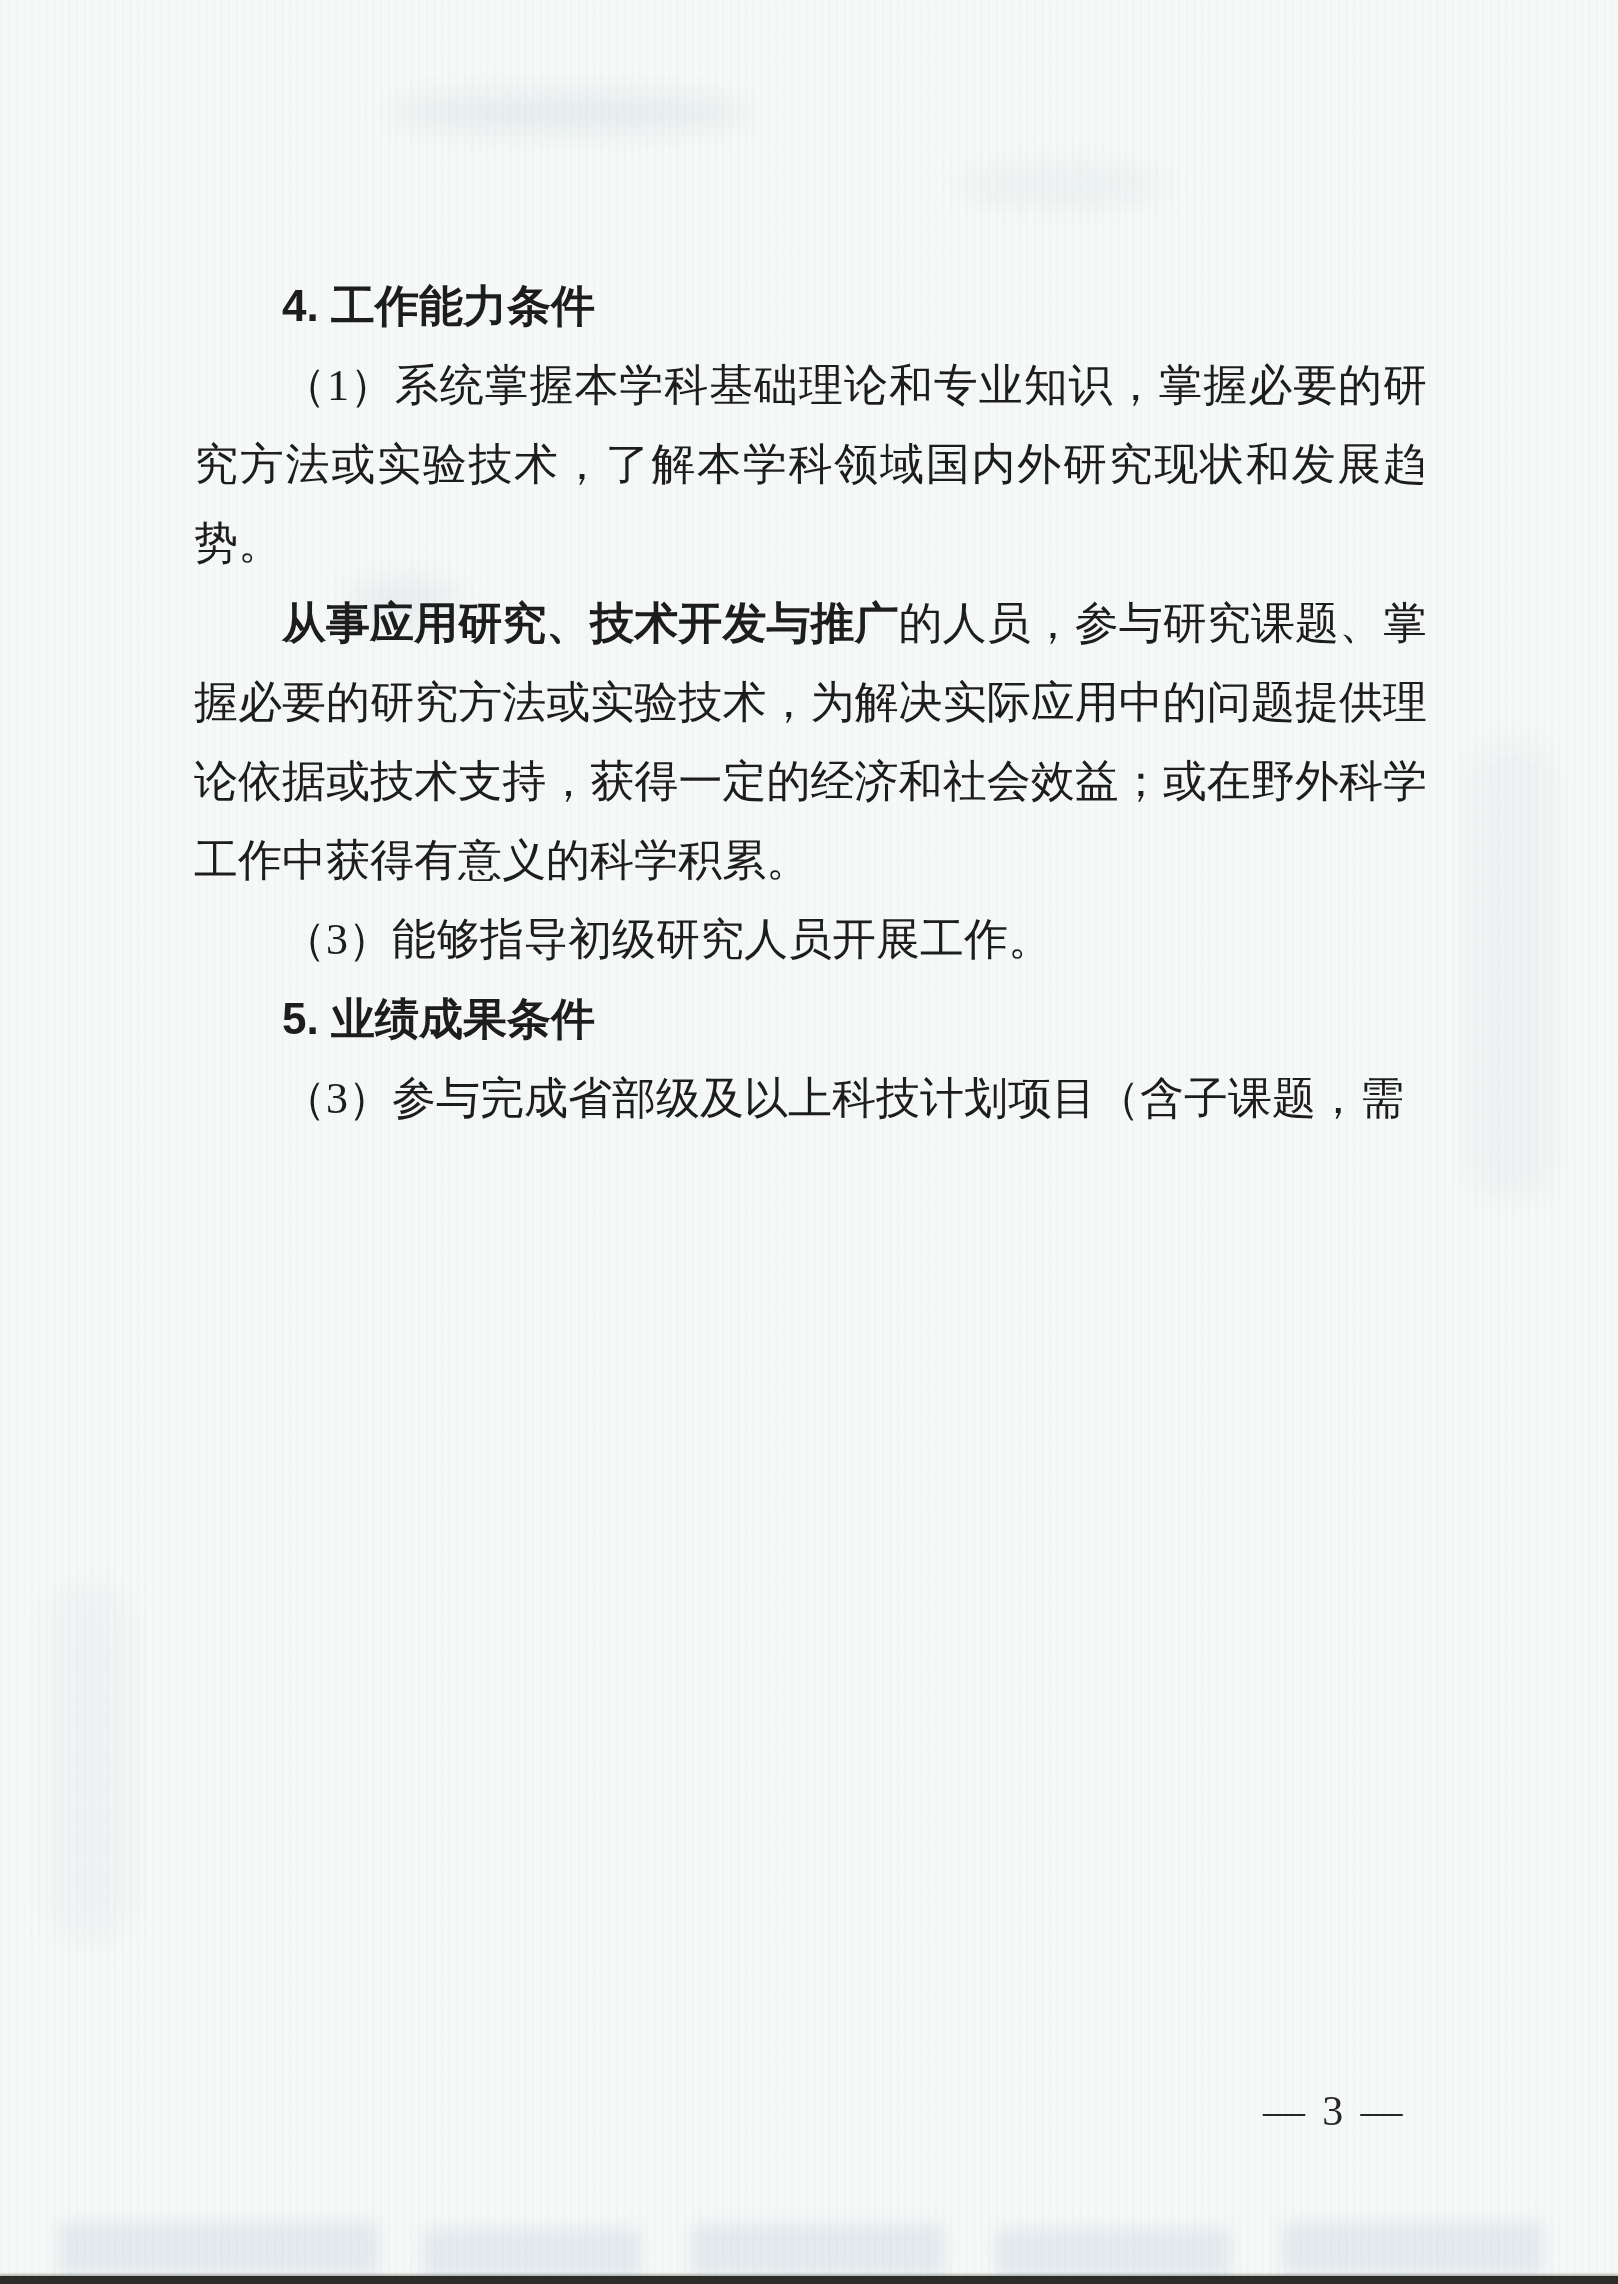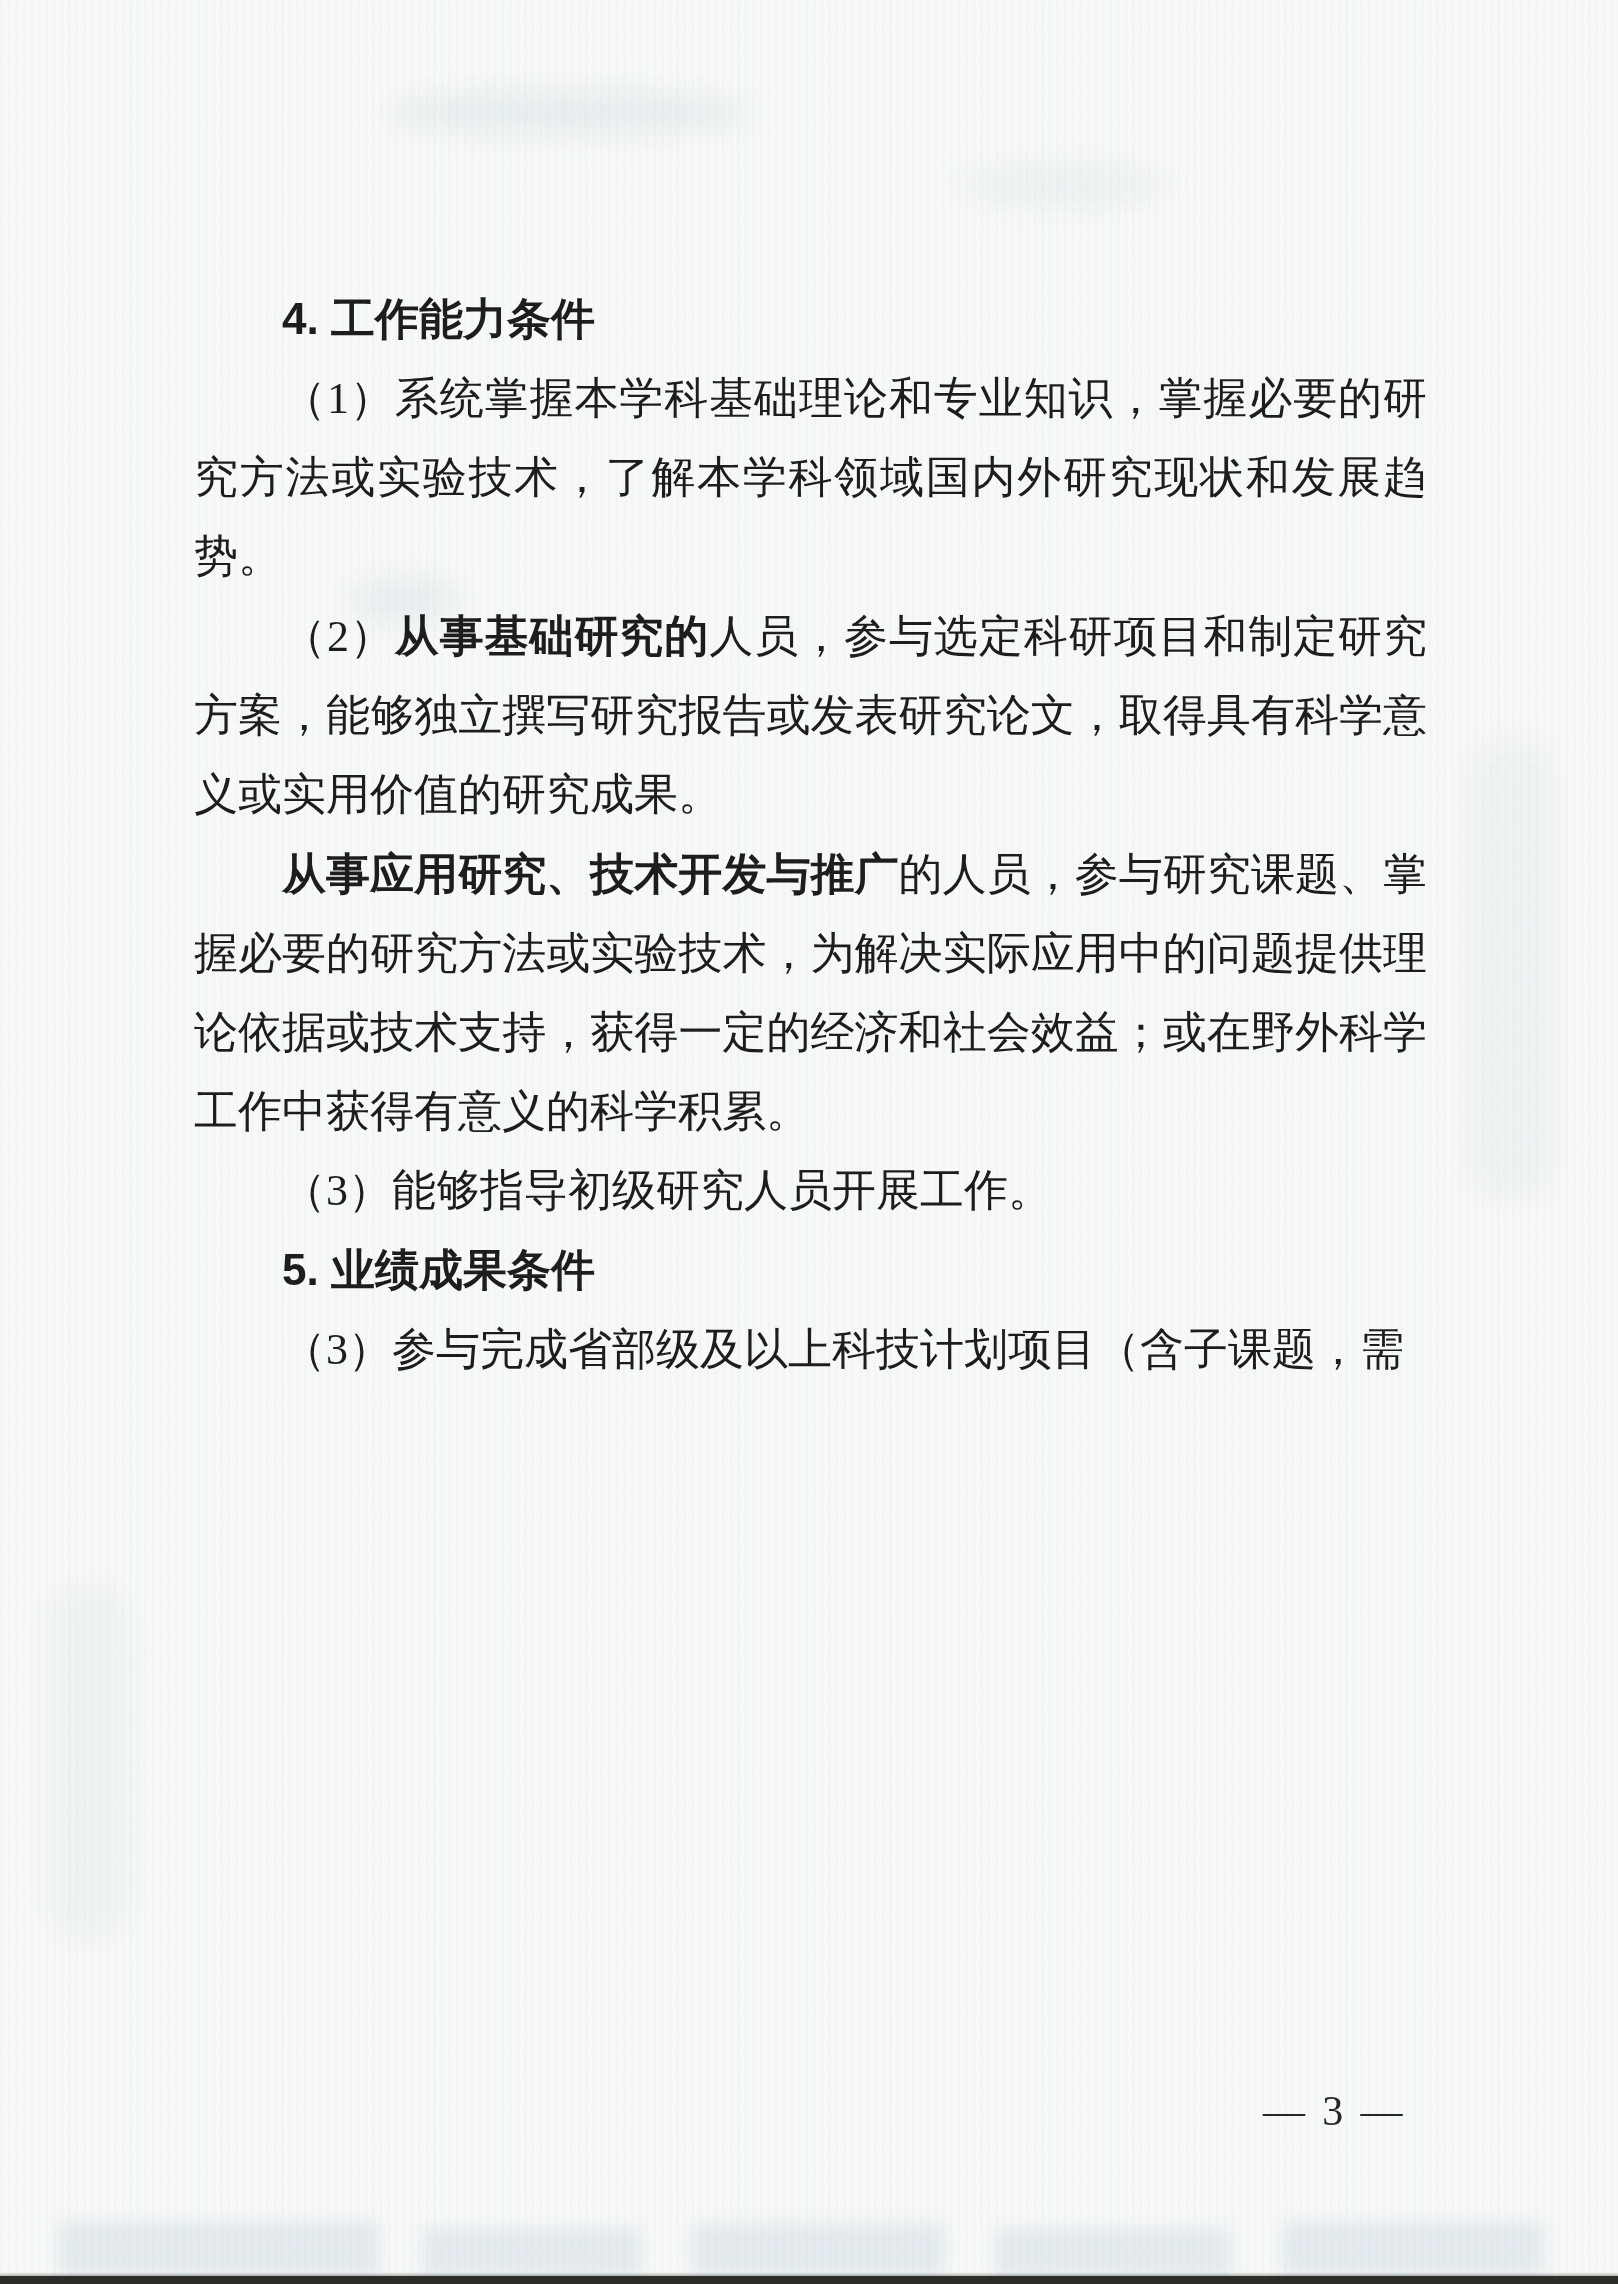--- a/index.html
+++ b/index.html
@@ -25,21 +25,21 @@
   .s4 { left: 1471px; top: 742px; width: 80px; height: 455px; background: rgba(205,216,224,0.20); border-radius: 34px; }
   .s5 { left: 51px; top: 1585px; width: 76px; height: 354px; background: rgba(206,217,225,0.18); border-radius: 34px; }
   .b1 { left: 59px;   top: 2222px; width: 320px; height: 52px; background: rgba(203,214,226,0.45); filter: blur(7.6px); border-radius: 6.7px; }
   .b2 { left: 422px;  top: 2228px; width: 219px; height: 49px; background: rgba(203,214,226,0.42); filter: blur(7.6px); border-radius: 6.7px; }
   .b3 { left: 691px;  top: 2224px; width: 253px; height: 51px; background: rgba(203,214,226,0.45); filter: blur(7.6px); border-radius: 6.7px; }
   .b4 { left: 995px; top: 2228px; width: 236px; height: 49px; background: rgba(203,214,226,0.42); filter: blur(7.6px); border-radius: 6.7px; }
   .b5 { left: 1282px; top: 2222px; width: 261px; height: 52px; background: rgba(203,214,226,0.45); filter: blur(7.6px); border-radius: 6.7px; }
 
   .doc {
     position: absolute;
-    left: 194px; top: 279px;
+    left: 194px; top: 266px;
     width: 1233px;
     font-size: 44px;
     line-height: 79px;
     color: #1d1d1d;
     text-align: justify;
   }
   .doc p, .doc h2 {
     margin: 0;
     padding: 0;
     text-indent: 2em;
@@ -79,21 +79,20 @@
 <div class="smudge s5"></div>
 <div class="smudge b1"></div>
 <div class="smudge b2"></div>
 <div class="smudge b3"></div>
 <div class="smudge b4"></div>
 <div class="smudge b5"></div>
 
 <main class="doc" id="doc" style="color: rgb(29, 29, 29);">
     <h2><span class="seg bold">4. 工作能力条件</span></h2>
     <p><span class="seg">（1）系统掌握本学科基础理论和专业知识，掌握必要的研究方法或实验技术，了解本学科领域国内外研究现状和发展趋势。</span></p>
-    <p><span class="seg">（2）</span><span class="seg bold">从事基础研究的</span><span class="seg">人员，参与选定科研项目和制定研究方案，能够独立撰写研究报告或发表研究论文，取得具有科学意义或实用价值的研究成果。</span></p>
     <p><span class="seg bold">从事应用研究、技术开发与推广</span><span class="seg">的人员，参与研究课题、掌握必要的研究方法或实验技术，为解决实际应用中的问题提供理论依据或技术支持，获得一定的经济和社会效益；或在野外科学工作中获得有意义的科学积累。</span></p>
     <p><span class="seg">（3）能够指导初级研究人员开展工作。</span></p>
     <h2><span class="seg bold">5. 业绩成果条件</span></h2>
     <p><span class="seg">（3）参与完成省部级及以上科技计划项目（含子课题，需</span></p>
   </main>
 
 <div class="pageno">— 3 —</div>
 <div class="scan-edge"></div>
 
 

